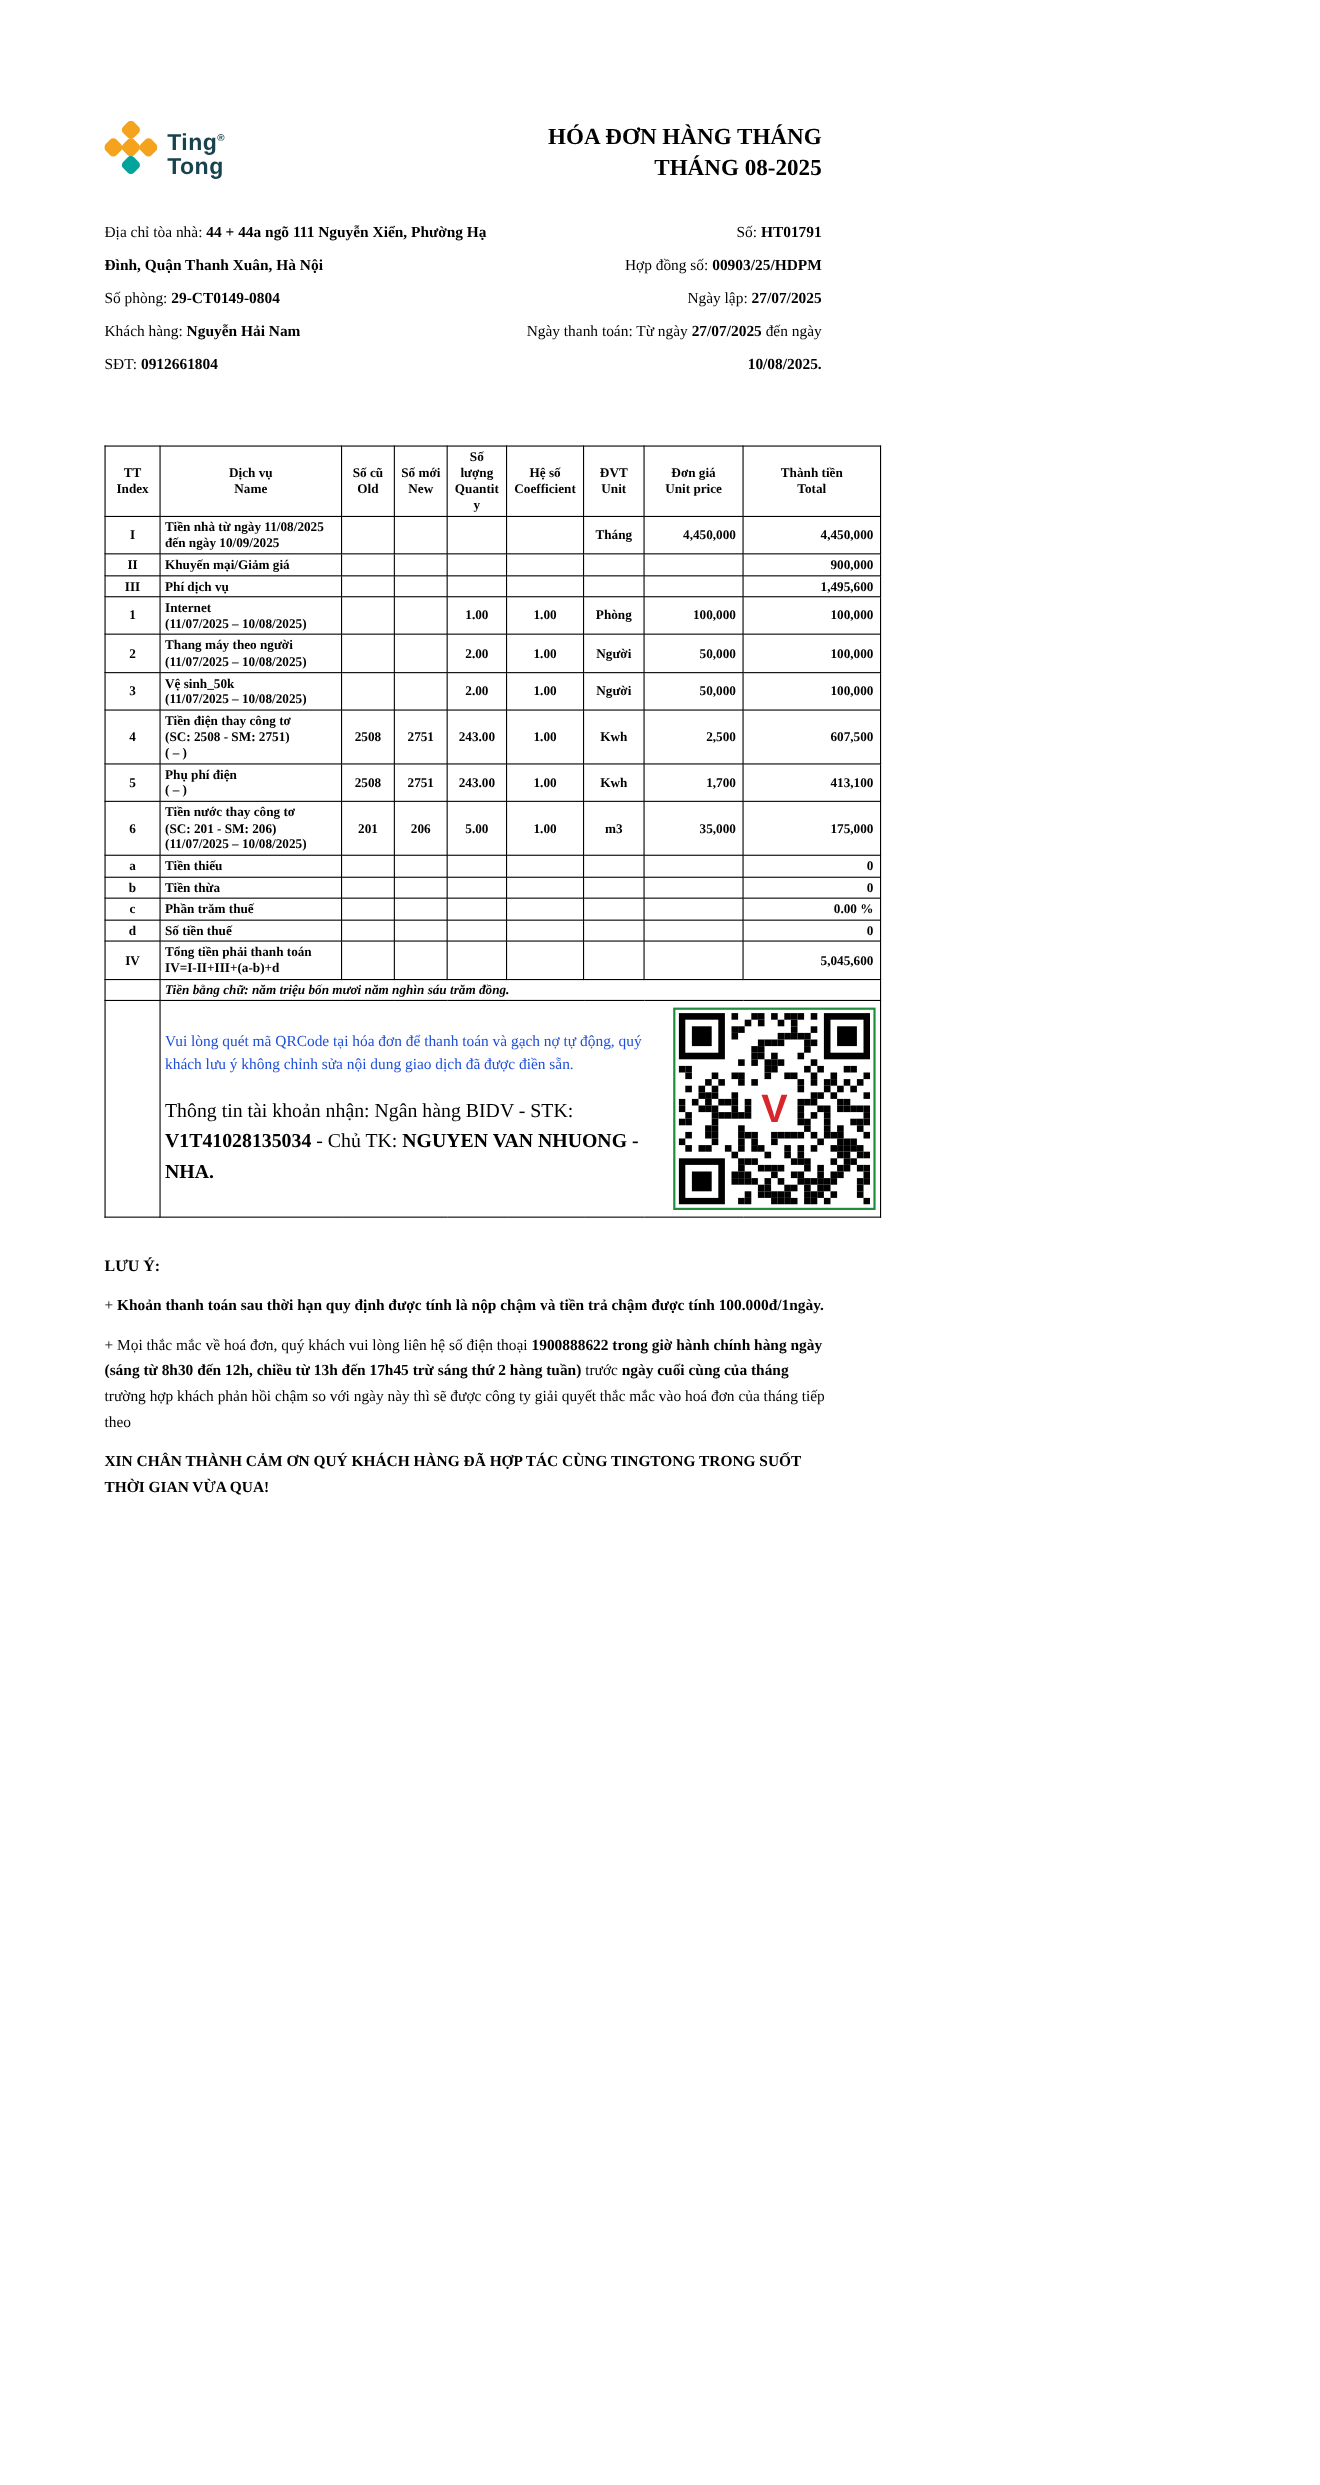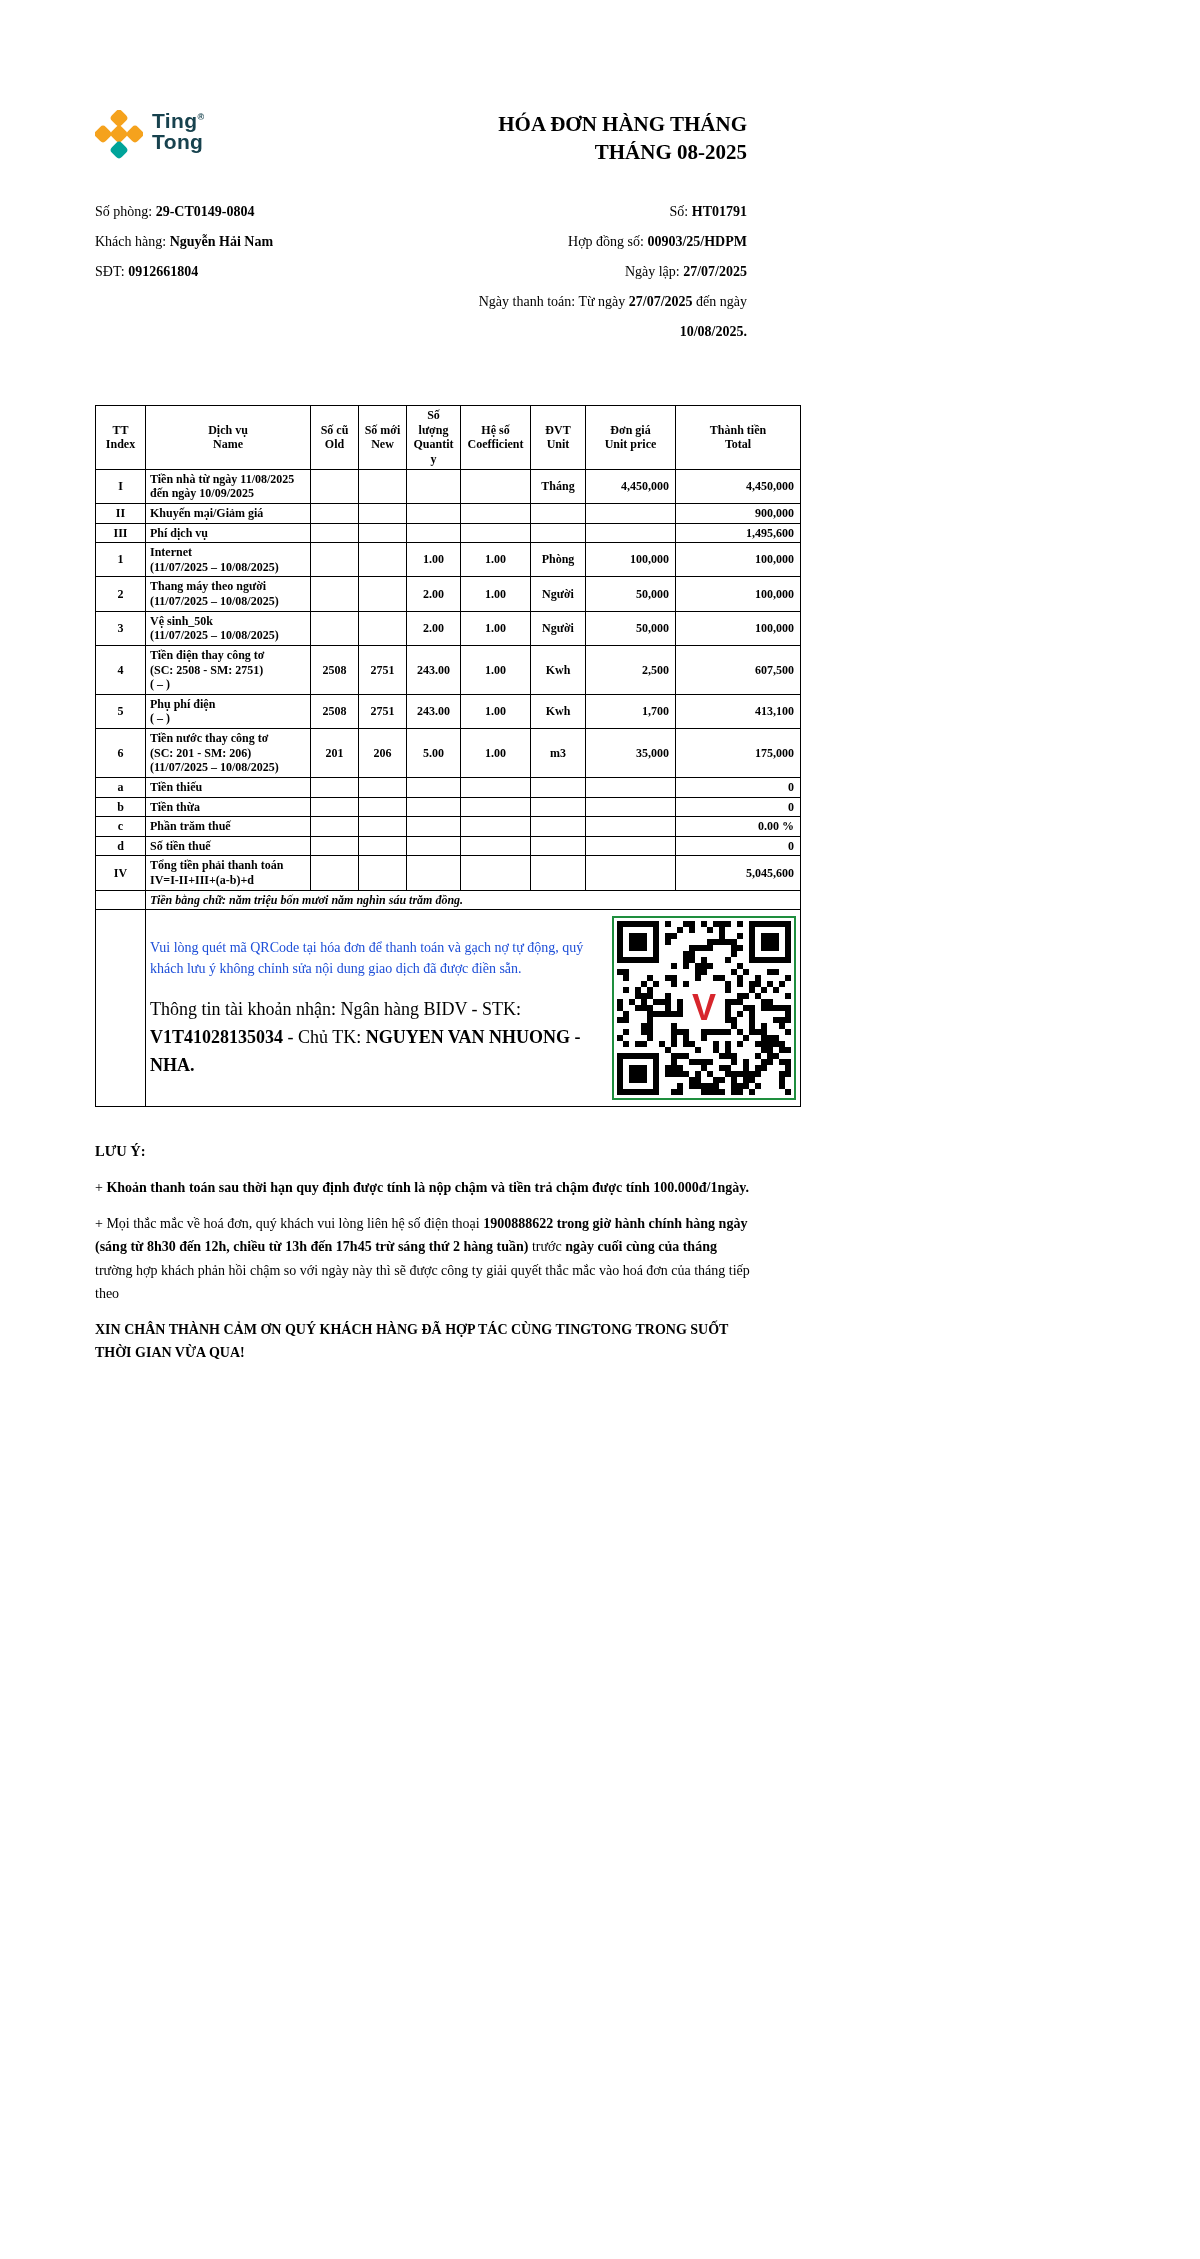--- a/index.html
+++ b/index.html
@@ -5,21 +5,21 @@
   html,body{margin:0;padding:0;}
   body{
     width:1200px;height:2259px;background:#ffffff;color:#000;
     font-family:"Liberation Serif","DejaVu Serif",serif;
     overflow:hidden;
   }
   .content{padding:110px 0 0 95px;}
 
   
   .header{width:652px;display:flex;justify-content:space-between;align-items:flex-start;}
-  .logo{display:flex;align-items:flex-start;gap:9px;}
+  .logo{display:flex;align-items:flex-end;gap:9px;}
   .logo-text{font-family:"Liberation Sans","DejaVu Sans",sans-serif;font-weight:bold;
     font-size:21px;line-height:1.02;letter-spacing:.4px;}
   .logo-text .reg{font-size:9px;vertical-align:super;}
   .title{width:292px;text-align:right;font-weight:bold;font-size:21px;line-height:1.35;}
 
   
   .info{margin-top:30px;width:652px;display:flex;justify-content:space-between;}
   .info-left{width:375px;}
   .info-right{width:277px;text-align:right;}
   .info p{margin:0;font-size:14px;line-height:2.15;}
@@ -68,20 +68,21 @@
         <div class="logo-text" style="color: rgb(23, 66, 78);">
           <div><span>Ting</span><span class="reg">®</span></div>
           <div>Tong</div>
         </div>
       </div>
       <div class="title">HÓA ĐƠN HÀNG THÁNG THÁNG 08-2025</div>
     </div>
 
     <div class="info">
       <div class="info-left">
+        <p><span>Địa chỉ tòa nhà: </span><span style="font-weight: bold;">44 + 44a ngõ 111 Nguyễn Xiển, Phường Hạ Đình, Quận Thanh Xuân, Hà Nội</span></p>
         <p><span>Số phòng: </span><span style="font-weight: bold;">29-CT0149-0804</span></p>
         <p><span>Khách hàng: </span><span style="font-weight: bold;">Nguyễn Hải Nam</span></p>
         <p><span>SĐT: </span><span style="font-weight: bold;">0912661804</span></p>
       </div>
       <div class="info-right">
         <p><span>Số: </span><span style="font-weight: bold;">HT01791</span></p>
         <p><span>Hợp đồng số: </span><span style="font-weight: bold;">00903/25/HDPM</span></p>
         <p><span>Ngày lập: </span><span style="font-weight: bold;">27/07/2025</span></p>
         <p><span>Ngày thanh toán: Từ ngày </span><span style="font-weight: bold;">27/07/2025</span><span> đến ngày </span><span style="font-weight: bold;">10/08/2025.</span></p>
       </div>

